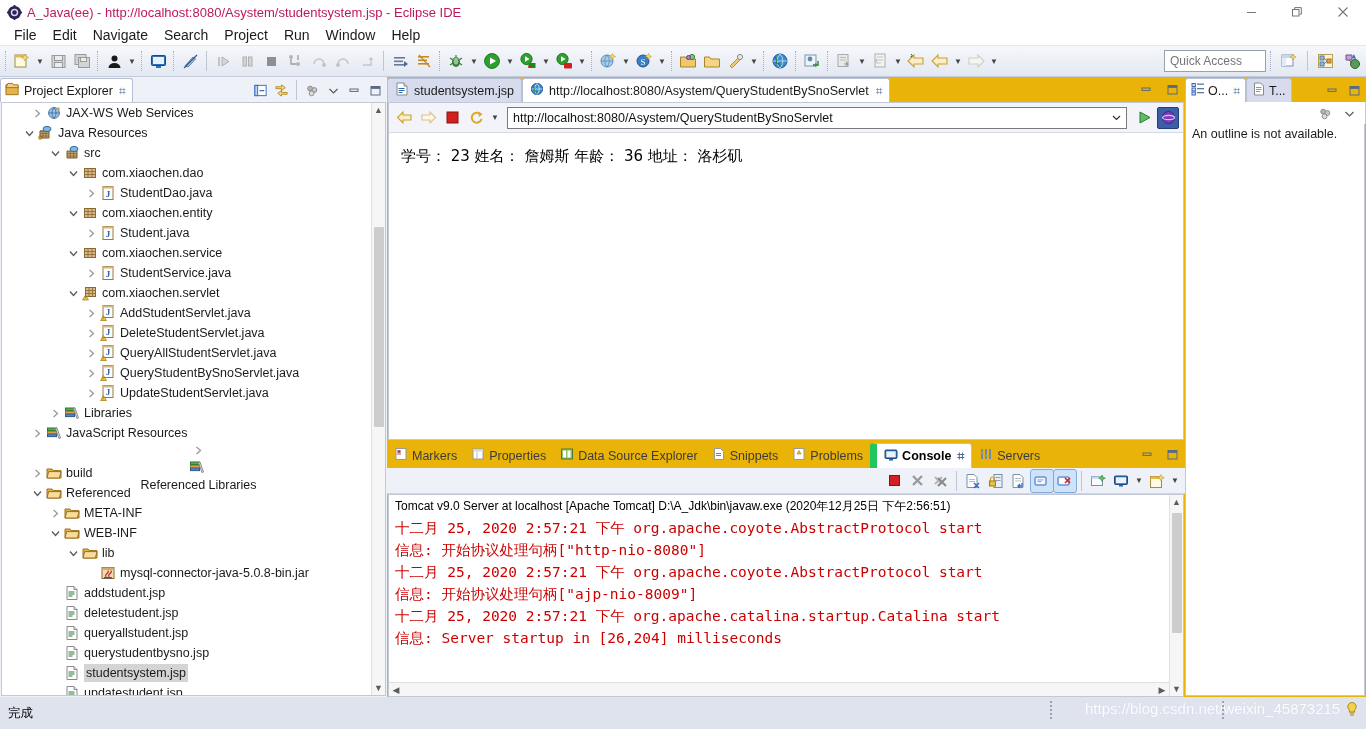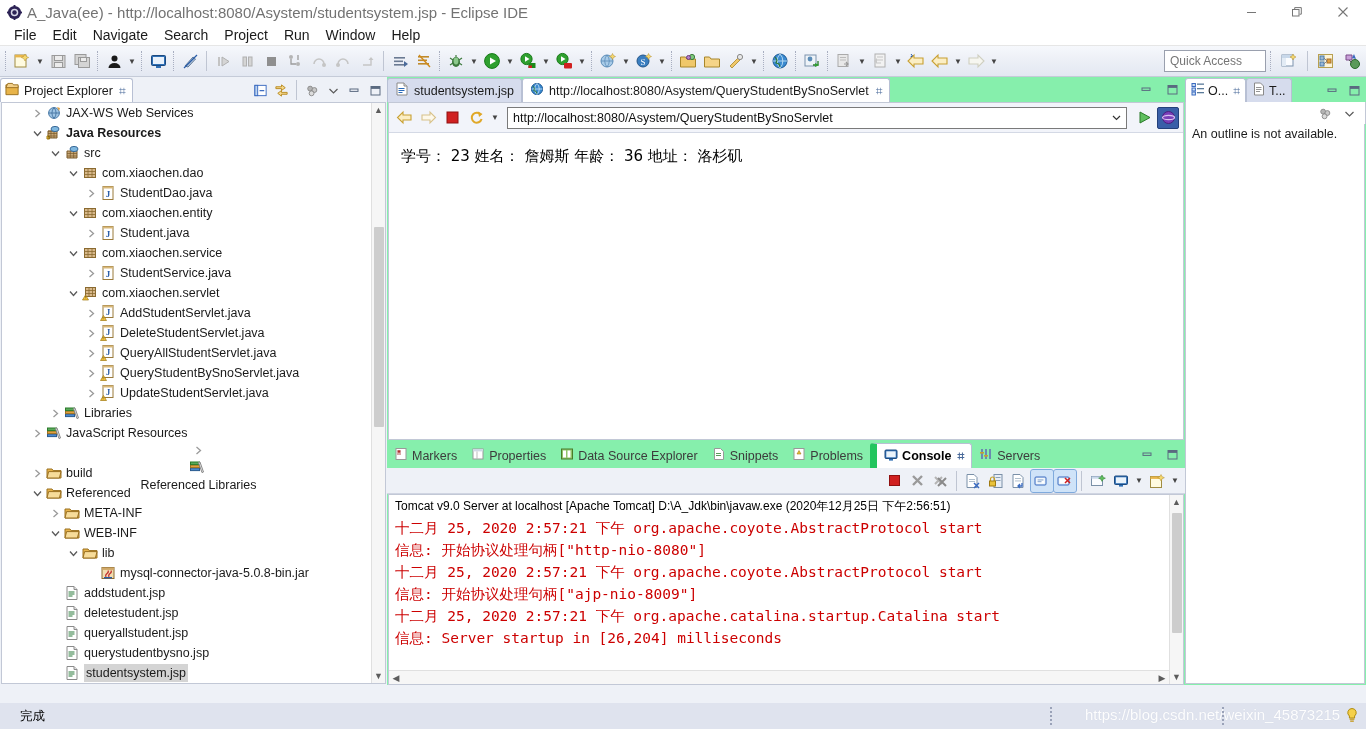--- a/index.html
+++ b/index.html
@@ -24,21 +24,21 @@
     background: #ffffff;
     display: flex; align-items: center;
     padding-left: 6px;
     position: relative;
   }
   .title-icon {
     width: 16px; height: 16px; margin-right: 5px;
     display: inline-flex; align-items: center; justify-content: center;
   }
   .title-text {
-    font-size: 15px; color: #737373;
+    font-size: 13px; color: #be185d;
     white-space: nowrap;
     text-align: right;
   }
   .win-buttons { position: absolute; right: 0; top: 0; height: 24px; display: flex; }
   .win-btn {
     width: 46px; height: 24px;
     display: flex; align-items: center; justify-content: center;
     color: #767676;
   }
 
@@ -91,21 +91,21 @@
     padding: 2px 5px; line-height: 17px;
   }
   .perspective-area {
     position: absolute; right: 2px; top: 3px;
     display: flex; align-items: center; gap: 2px;
   }
 
   
   .main {
     flex: 1; display: flex; min-height: 0;
-    background: #86efac;
+    background: #eab308;
   }
 
   
   .left-panel {
     width: 387px; min-width: 387px;
     display: flex; flex-direction: column;
     background: #eef1f7;
   }
   .view-tabbar {
     height: 25px; min-height: 25px;
@@ -322,28 +322,27 @@
   .outline-body {
     flex: 1; background: #fff;
     border: 1px solid #c2c8d6; border-top: none;
     margin: 0 1px 1px 0;
     padding: 3px 6px;
     font-size: 12.5px; color: #1a1a1a;
   }
 
   
   .statusbar {
-    height: 26px; min-height: 26px;
+    height: 32px; min-height: 26px;
     background: #dfe3ee;
     display: flex; align-items: center;
     position: relative;
-    padding-left: 20px;
+    padding-left: 8px;
     font-size: 12.5px; color: #000;
     font-family: "DejaVu Sans", "Liberation Sans", sans-serif;
-    margin-top: 18px;
   }
   .status-dots {
     position: absolute; left: 1050px; top: 4px;
     width: 4px; height: 18px;
     border-left: 2px dotted #9aa2b8;
   }
   .status-dots2 {
     position: absolute; left: 1222px; top: 4px;
     width: 4px; height: 18px;
     border-left: 2px dotted #9aa2b8;
@@ -737,21 +736,21 @@
               </span>
               <span class="node-icon">
                 <svg width="16" height="16" viewBox="0 0 16 16">
                   <circle cx="8" cy="8" r="5.4" fill="#9ec4e4" stroke="#4a7aa8"></circle>
                   <path d="M2.6 8 h10.8 M8 2.6 a8 8 0 0 1 0 10.8 a8 8 0 0 1 0 -10.8" fill="none" stroke="#3a6a98" stroke-width="0.8"></path>
                   <path d="M11 2 l3 1 -1 3z" fill="#e0a040"></path>
                 </svg>
               </span>
               <span class="node-label">JAX-WS Web Services</span>
             </div>
-            <div class="tree-row" style="padding-left: 28px; font-weight: bold;">
+            <div class="tree-row" style="padding-left: 20px;">
               <span class="twisty">
                 <svg width="11" height="11" viewBox="0 0 11 11">
                   <path d="M2 3.5 L5.5 7.5 L9 3.5" fill="none" stroke="#5a5a5a" stroke-width="1.3"></path>
                 </svg>
               </span>
               <span class="node-icon">
                 <svg width="16" height="16" viewBox="0 0 16 16">
                   <path d="M2 6 h9 v7 h-9z" fill="#c8a878" stroke="#7a5a2a"></path>
                   <path d="M2 6 h9 M2 8.5 h9 M2 11 h9 M5 6 v7 M8 6 v7" stroke="#7a5a2a" stroke-width="0.7"></path>
                   <ellipse cx="9" cy="4" rx="4" ry="2.6" fill="#7fb8e0" stroke="#3a6a98"></ellipse>

